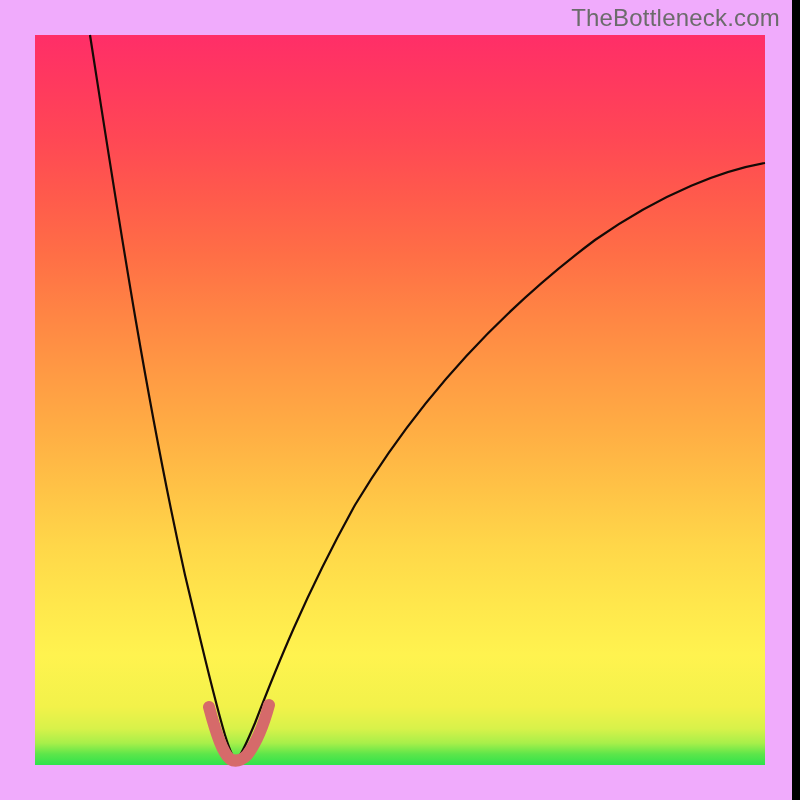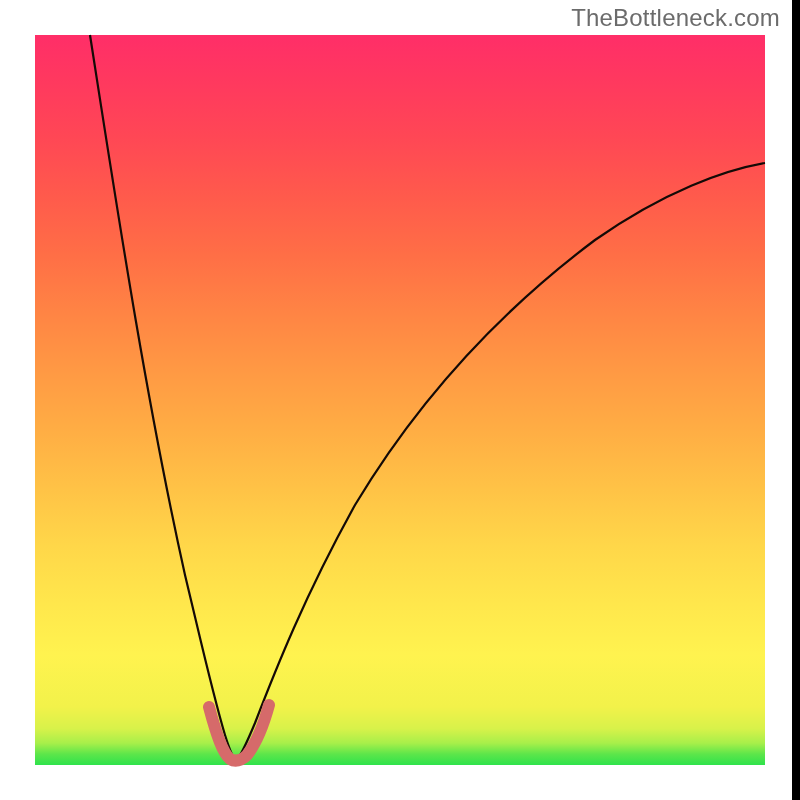--- a/index.html
+++ b/index.html
@@ -8,21 +8,21 @@
     width: 800px;
     height: 800px;
     background: #000;
     font-family: Arial, Helvetica, sans-serif;
     overflow: hidden;
   }
   .frame {
     position: relative;
     width: 792px;
     height: 800px;
-    background: #ffffff;
+    background: #f0abfc;
   }
   .watermark {
     position: absolute;
     top: 4px;
     right: 12px;
     color: #6b6b6b;
     font-size: 24px;
     font-weight: 400;
     letter-spacing: 0.2px;
     z-index: 5;

